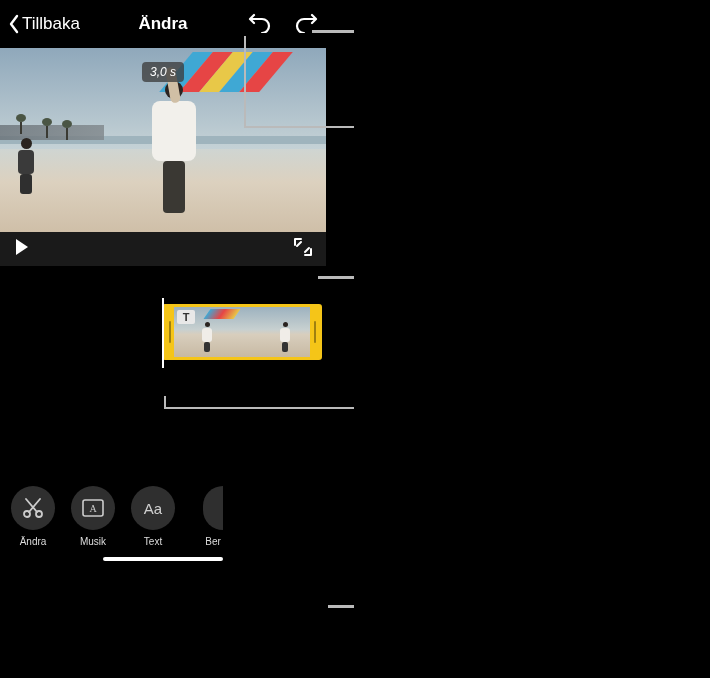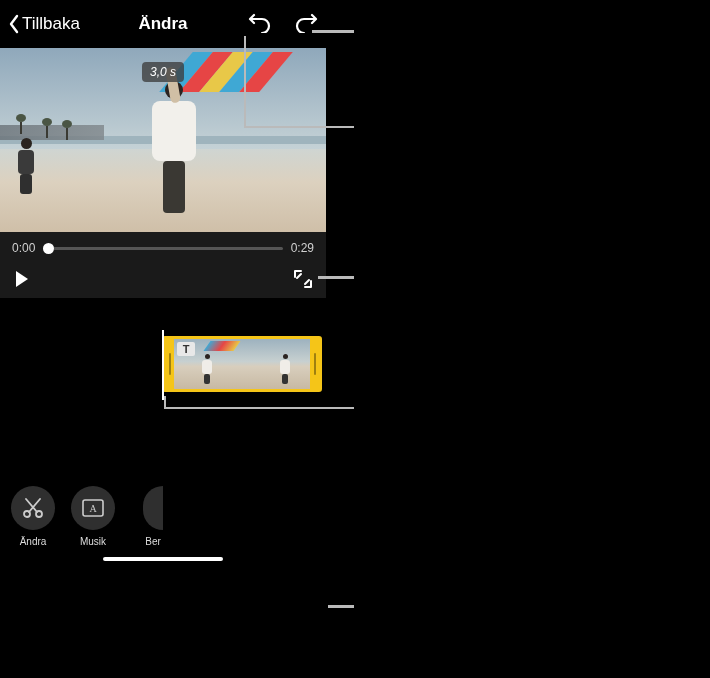--- a/index.html
+++ b/index.html
@@ -250,27 +250,20 @@
         <div class="legs"></div>
     </div>
     <div class="person-child">
       <div class="head"></div>
         <div class="body"></div>
         <div class="legs"></div>
     </div>
     <div class="duration-badge">3,0 s</div>
   </div>
 
-  <div class="scrub-bar">
-    <div class="time-label">0:00</div>
-    <div class="scrub-track">
-      <div class="scrub-dot"></div>
-    </div>
-    <div class="time-label">0:29</div>
-  </div>
 
   <div class="play-row">
     <span class="icon-btn">
       <svg width="16" height="18" viewBox="0 0 16 18">
           <path d="M2 1 L14 9 L2 17 Z" fill="#fff"></path>
         </svg>
     </span>
     <span class="icon-btn">
       <svg width="18" height="18" viewBox="0 0 18 18">
           <path d="M1 7 L1 1 L7 1 M7 4 L3 8 M17 11 L17 17 L11 17 M11 14 L15 10" stroke="#fff" stroke-width="2" fill="none" stroke-linecap="round" stroke-linejoin="round"></path>
@@ -318,20 +311,26 @@
     <div class="tool-btn">
       <div class="tool-circle">
         <svg width="22" height="18" viewBox="0 0 22 18">
             <rect x="1" y="1" width="20" height="16" rx="2" stroke="#ccc" stroke-width="1.6" fill="none"></rect>
             <text x="11" y="13" font-size="10" fill="#ccc" text-anchor="middle" font-family="serif">A</text>
           </svg>
       </div>
       <div class="tool-label">Musik</div>
     </div>
     <div class="tool-btn">
+      <div class="tool-circle">
+        <span style="font-size:15px">Aa</span>
+      </div>
+      <div class="tool-label">Text</div>
+    </div>
+    <div class="tool-btn">
       <div class="tool-circle" style="width:20px;border-radius:22px 0 0 22px;"></div>
       <div class="tool-label">Ber</div>
     </div>
   </div>
 
   <div class="home-indicator"></div>
 </div>
 
 <div class="callout c1"></div>
 <div class="callout c2a"></div>

